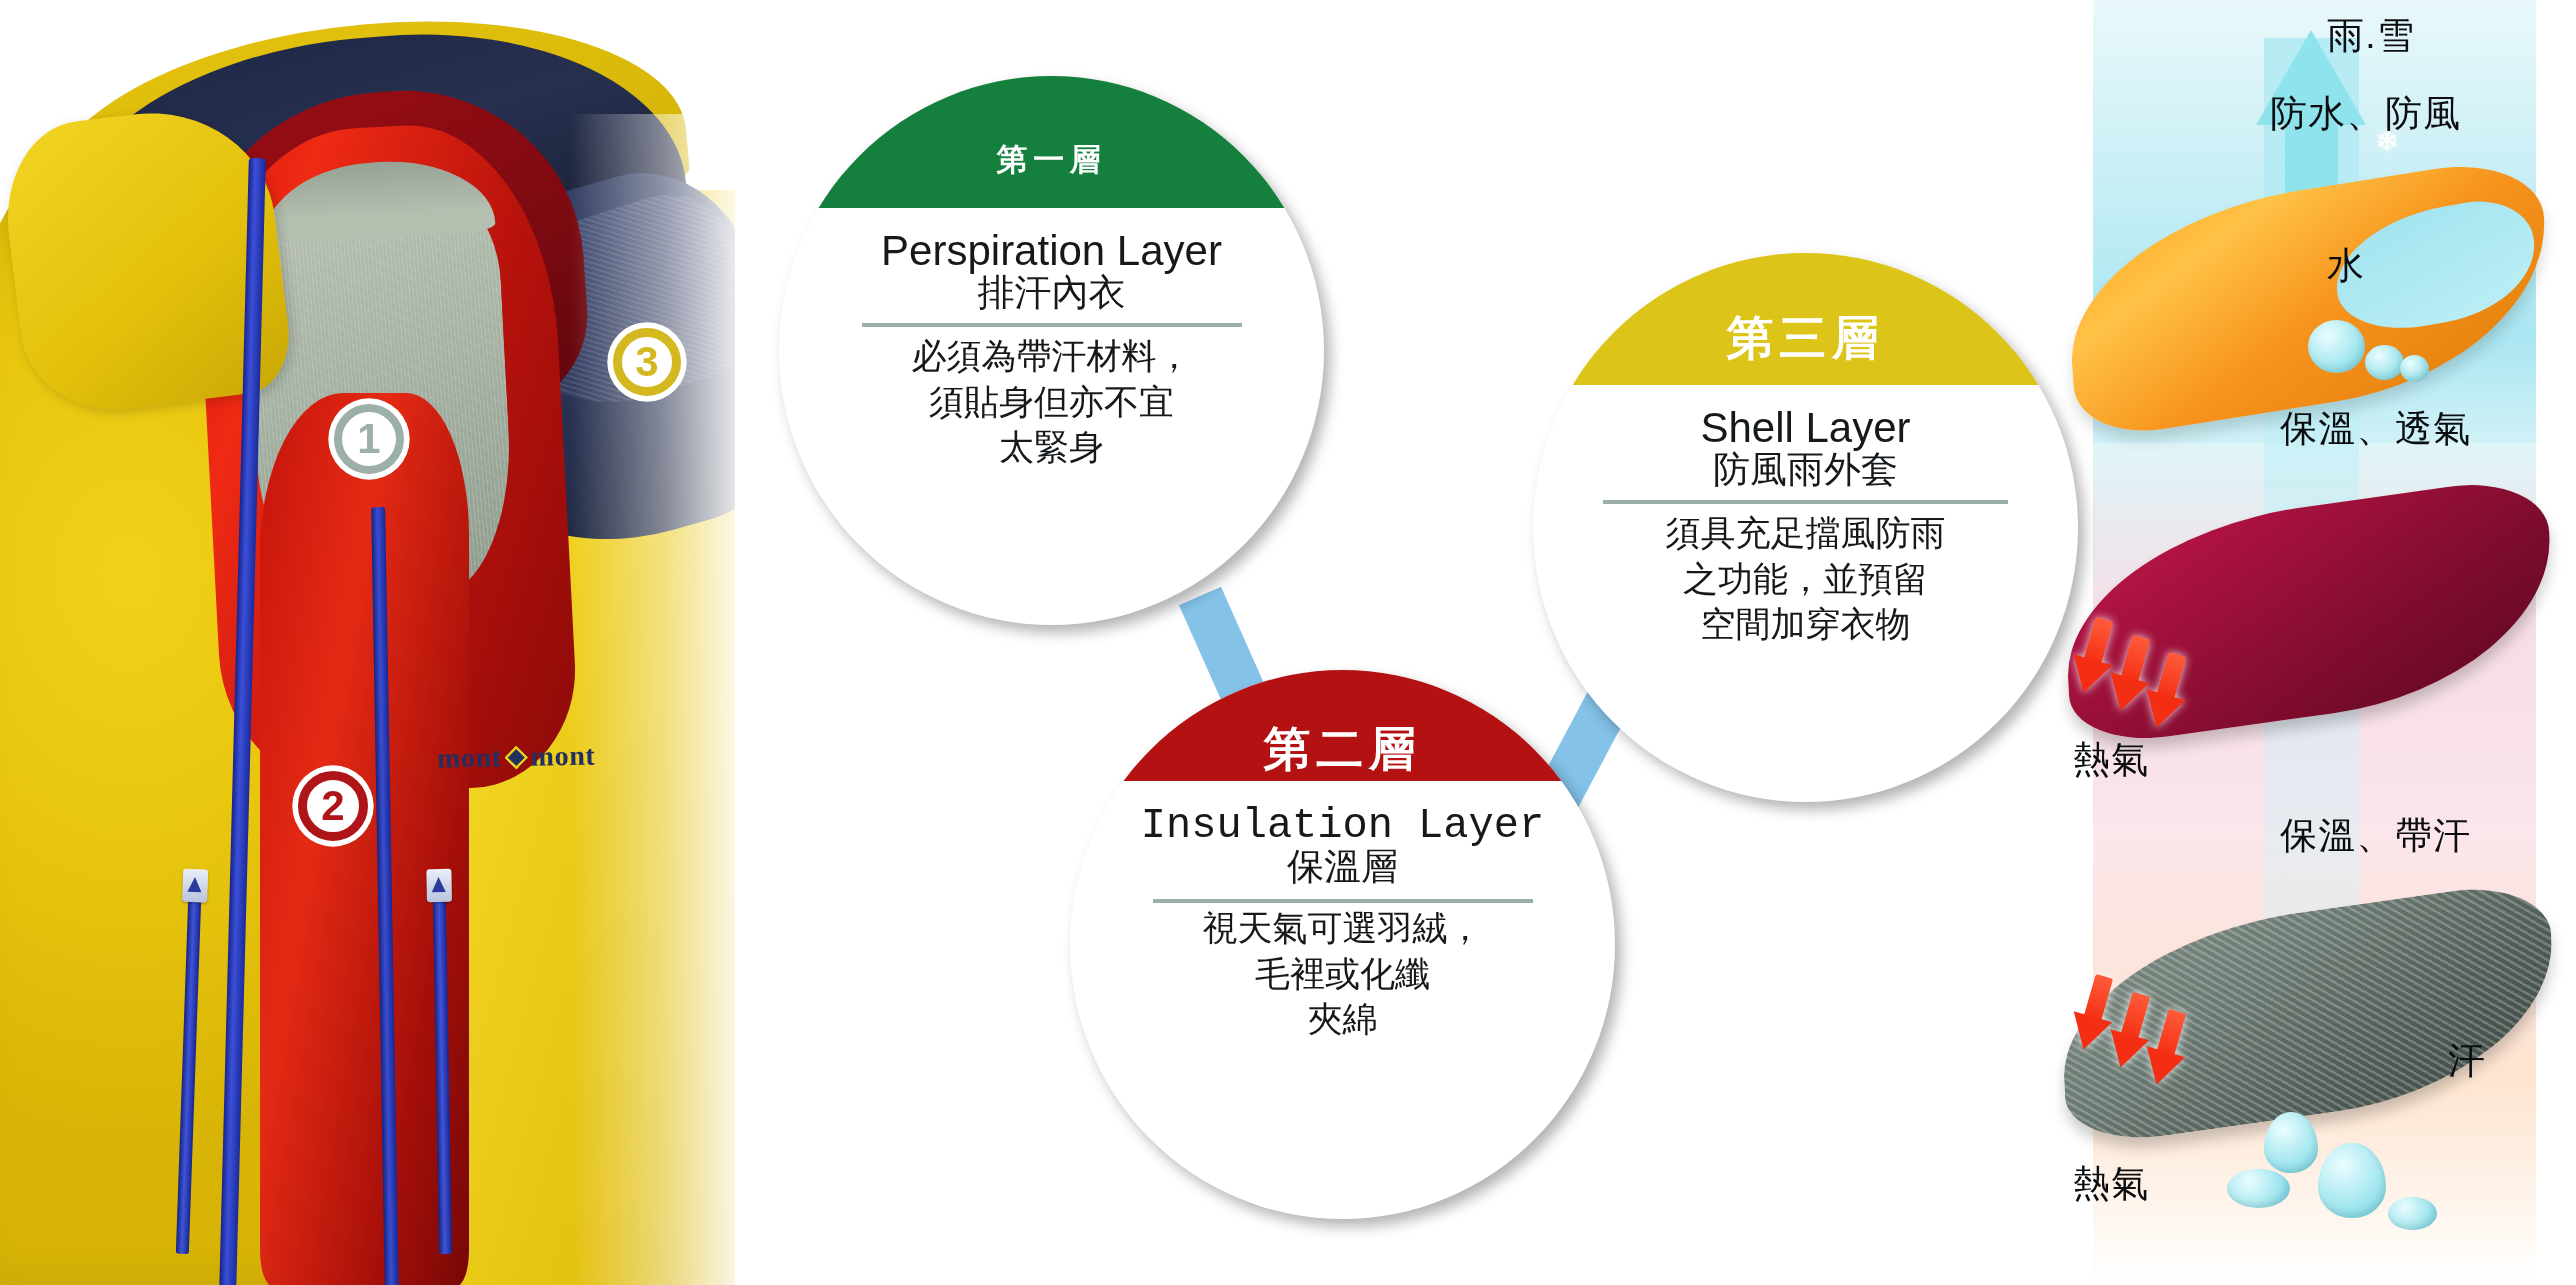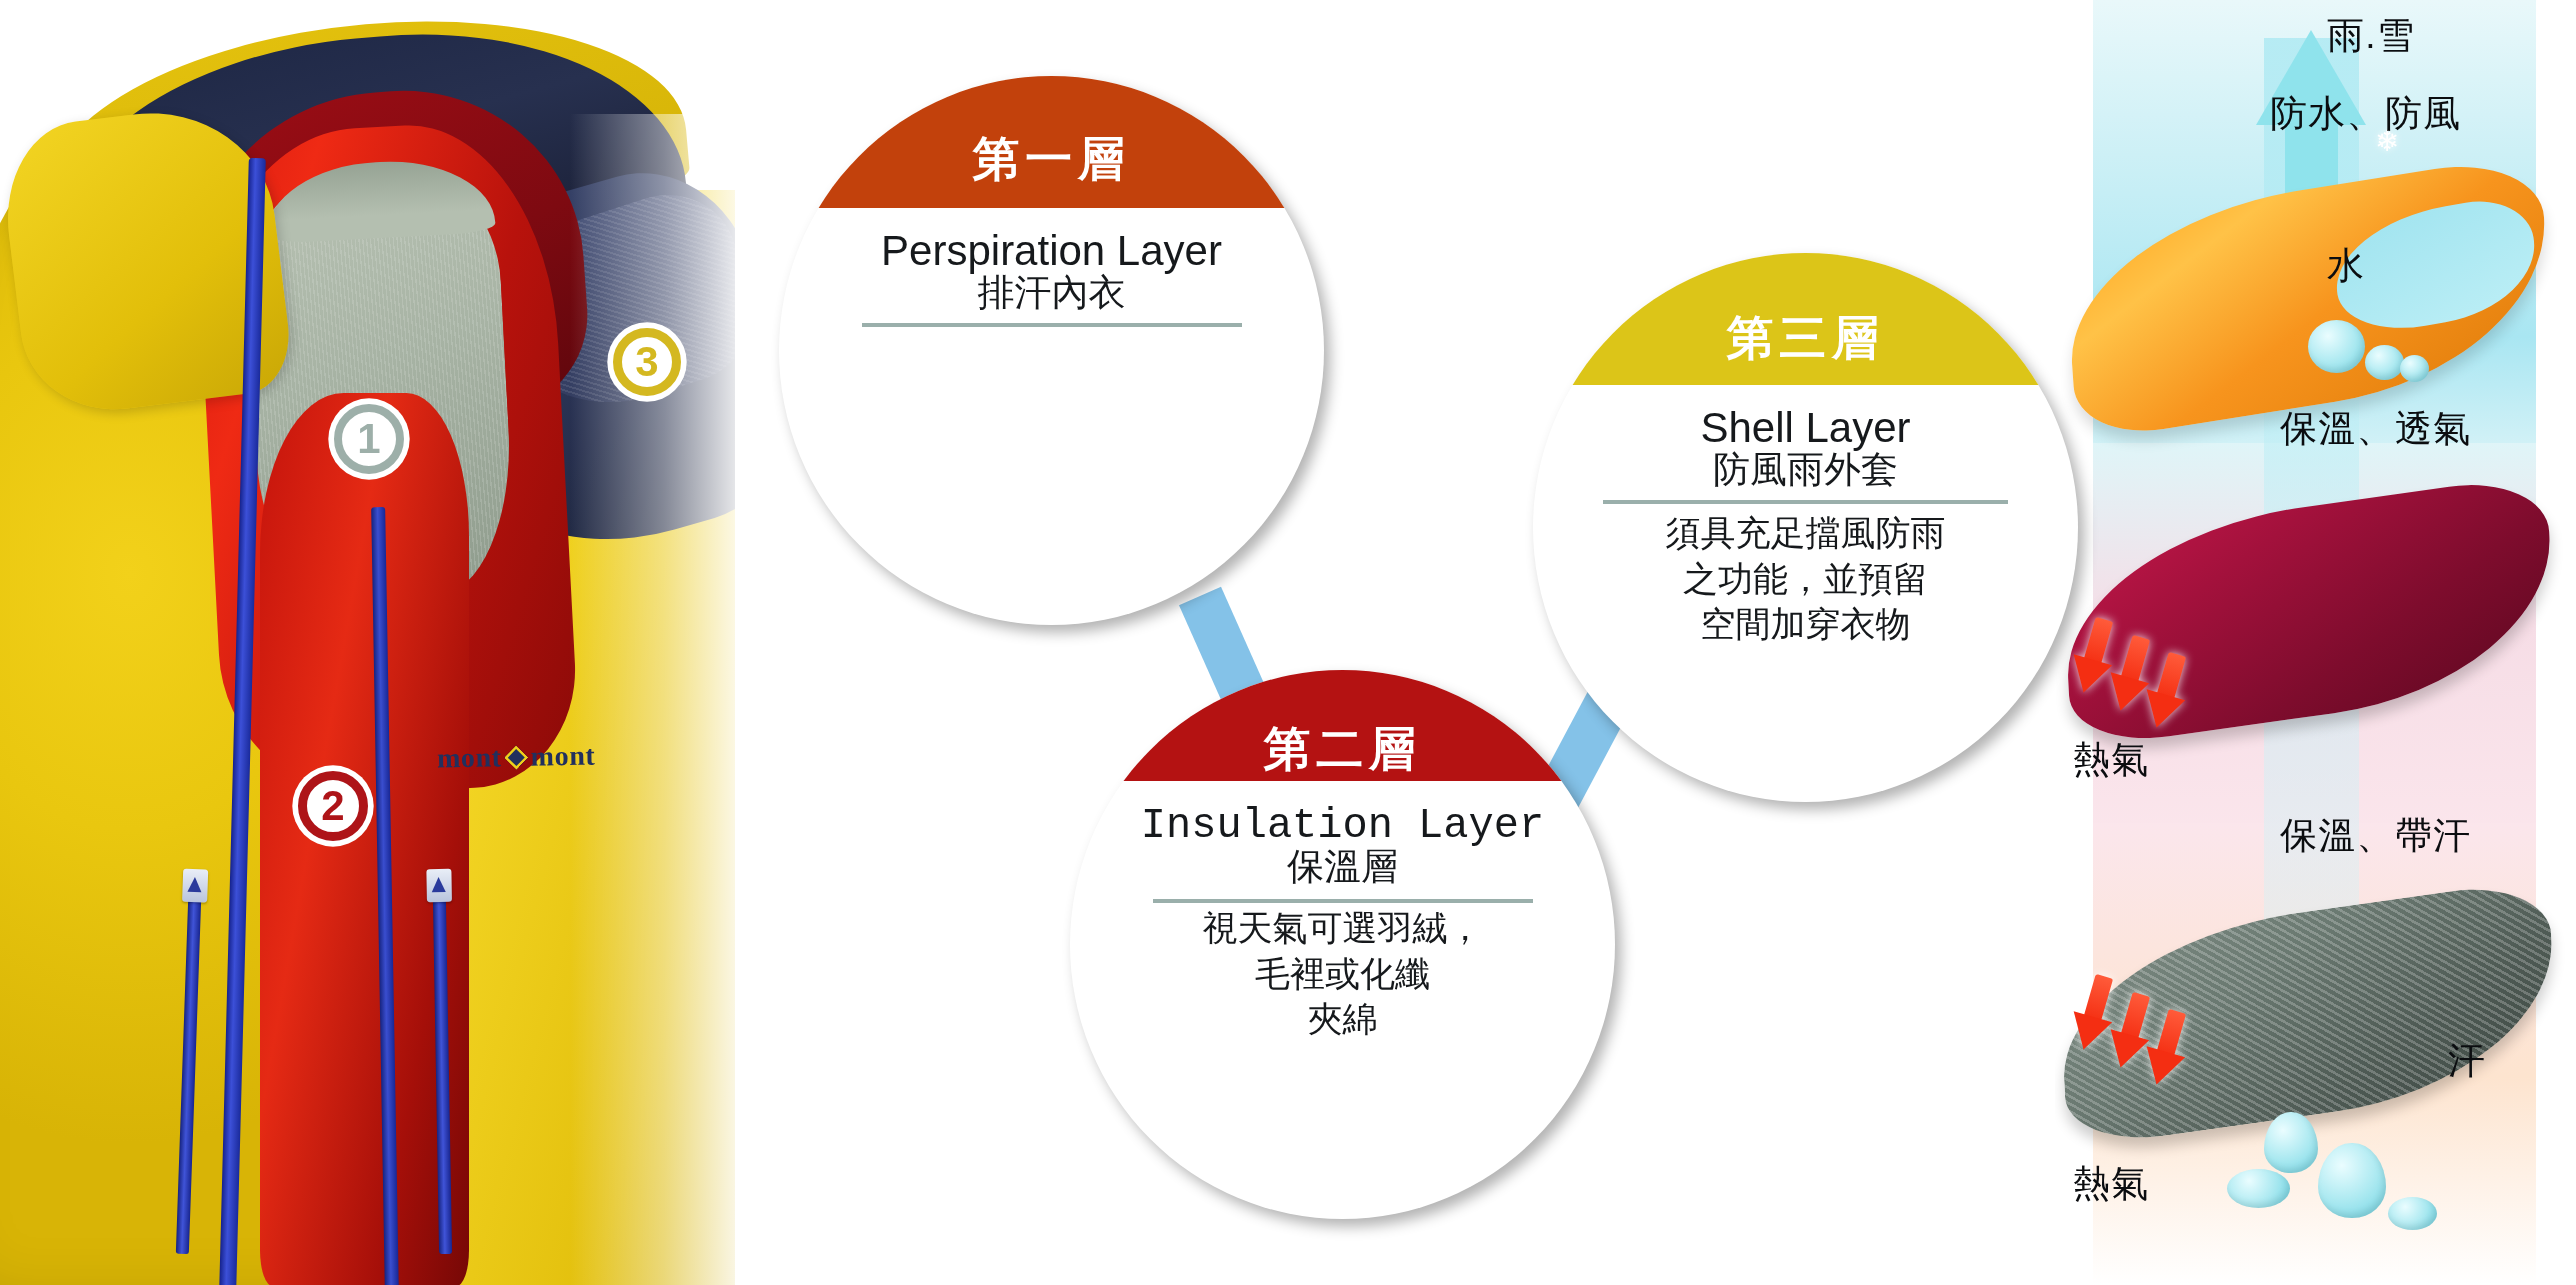--- a/index.html
+++ b/index.html
@@ -119,21 +119,21 @@
      display:flex;align-items:center;justify-content:center;
      color:#fff;font-weight:bold;letter-spacing:5.7px;}
   .bubble-body{position:absolute;left:0;width:100%;display:flex;flex-direction:column;
      align-items:center;color:#16191c;box-sizing:border-box;}
   .b-title-en{font-size:42px;line-height:1.04;white-space:nowrap;}
   .b-title-zh{font-size:37px;line-height:1.16;}
   .b-rule{height:4.4px;background:#9aafab;margin:7.6px 0 6.3px 0;}
   .b-desc{font-size:35px;line-height:1.30;text-align:center;}
 
   #bubble-1{left:779px;top:76px;width:545px;height:549px;}
-  #bubble-1 .bubble-head{height:132px;background:#c2410c;font-size:47px;padding-top:35px;box-sizing:border-box;}
+  #bubble-1 .bubble-head{height:132px;background:#15803d;font-size:31px;padding-top:35px;box-sizing:border-box;}
   #bubble-1 .bubble-body{top:136px;padding:16.5px 38px 0 38px;}
   #bubble-1 .b-rule{width:380px;}
 
   #bubble-2{left:1070px;top:670px;width:545px;height:549px;font-family:Liberation Mono, monospace;}
   #bubble-2 .bubble-head{height:111px;background:#b41212;font-size:47px;padding-top:47px;box-sizing:border-box;}
   #bubble-2 .bubble-body{top:118px;padding:16.5px 38px 0 38px;}
   #bubble-2 .b-rule{width:380px;}
 
   #bubble-3{left:1533px;top:253px;width:545px;height:549px;}
   #bubble-3 .bubble-head{height:132px;background:#dcc518;font-size:47px;padding-top:39px;box-sizing:border-box;}
@@ -248,20 +248,25 @@
 
 <div class="connector" style="left:1200px;top:573px;width:190px;height:46px;transform:rotate(66deg);"></div>
 <div class="connector" style="left:1545px;top:798px;width:190px;height:46px;transform:rotate(-62deg);"></div>
 
 <div class="bubble" id="bubble-1">
   <div class="bubble-head">第一層</div>
   <div class="bubble-body">
     <div class="b-title-en">Perspiration Layer</div>
     <div class="b-title-zh">排汗內衣</div>
     <div class="b-rule"></div>
+    <div class="b-desc">
+        <div>必須為帶汗材料，</div>
+        <div>須貼身但亦不宜</div>
+        <div>太緊身</div>
+      </div>
   </div>
 </div>
 
 <div class="bubble" id="bubble-2">
   <div class="bubble-head">第二層</div>
   <div class="bubble-body">
     <div class="b-title-en">Insulation Layer</div>
     <div class="b-title-zh">保溫層</div>
     <div class="b-rule"></div>
     <div class="b-desc">

